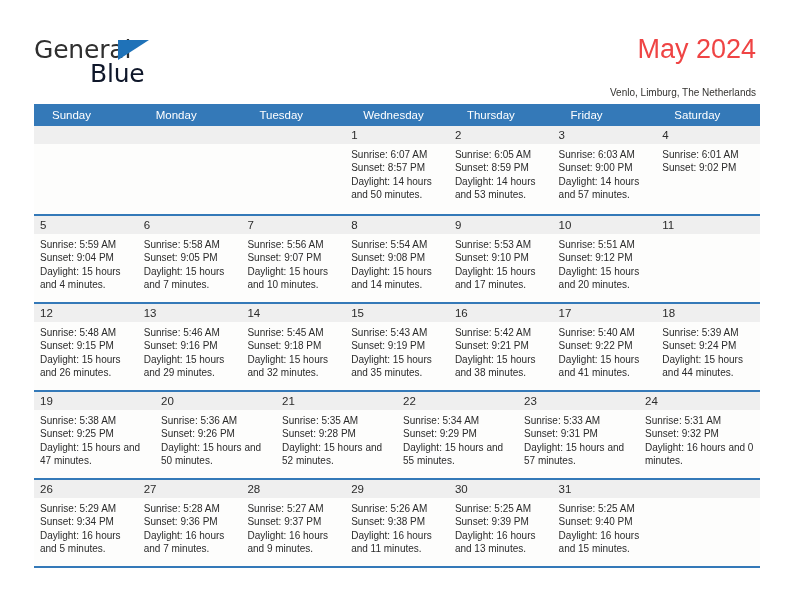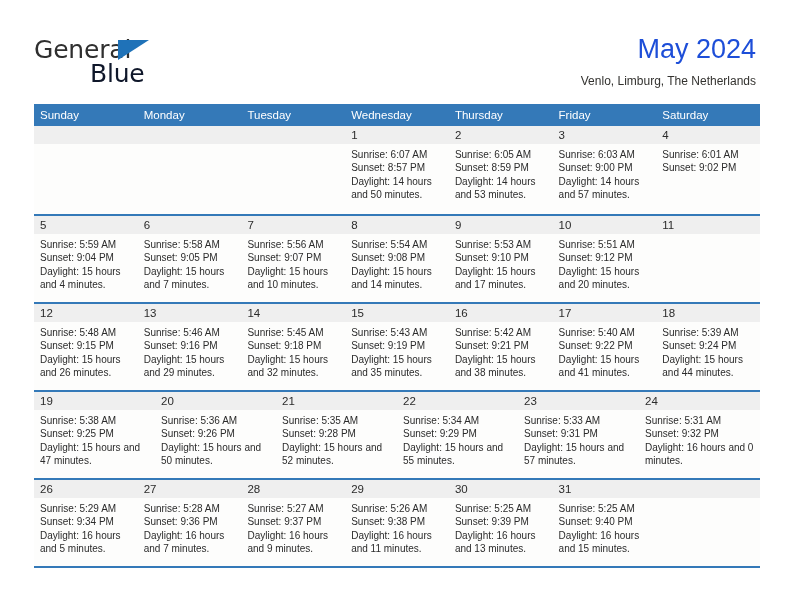--- a/index.html
+++ b/index.html
@@ -69,27 +69,27 @@
   }
 
   .title-block {
     position: absolute;
     right: 36px;
     top: 32px;
     text-align: right;
   }
   .cal-title {
     font-size: 27px;
-    color: #1d4ed8;
+    color: #ef4444;
     line-height: 34px;
     white-space: nowrap;
   }
   .cal-subtitle {
-    margin-top: 6px;
-    font-size: 12px;
+    margin-top: 18px;
+    font-size: 10px;
     color: #33322f;
     line-height: 18px;
     white-space: nowrap;
   }
 
   
   .calendar {
     position: absolute;
     left: 34px;
     top: 104px;
@@ -103,20 +103,21 @@
   }
   .weekday-cell {
     flex: 1 1 0;
     color: #ffffff;
     font-size: 11.5px;
     line-height: 22px;
     padding-left: 6px;
     box-sizing: border-box;
     white-space: nowrap;
     overflow: hidden;
+    margin-left: 12px;
   }
 
   .week-row {
     display: flex;
     border-top: 2px solid #3479b8;
     height: 88px;
     box-sizing: border-box;
   }
   .week-row.first {
     border-top: none;

